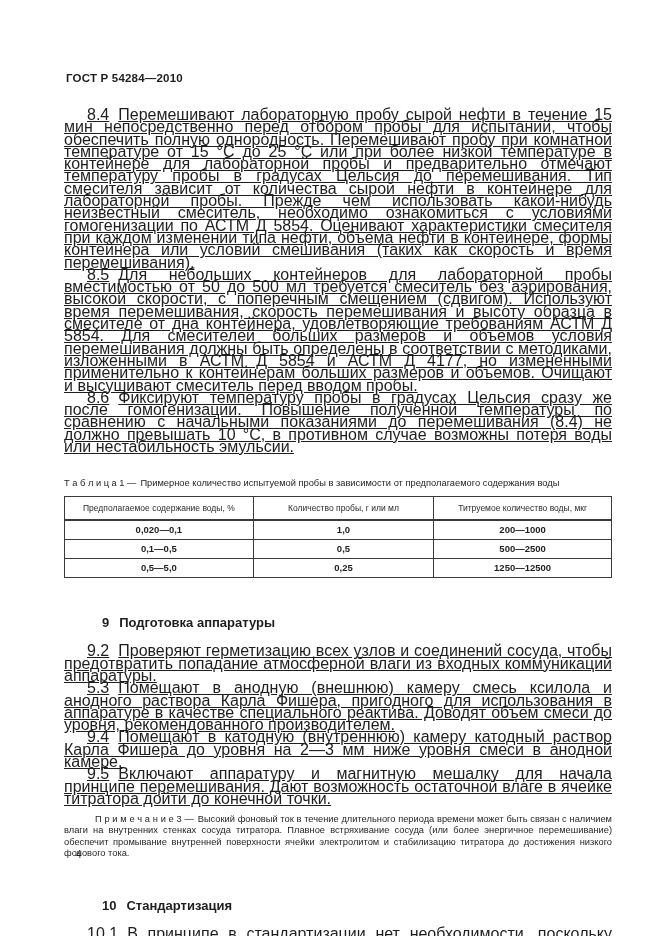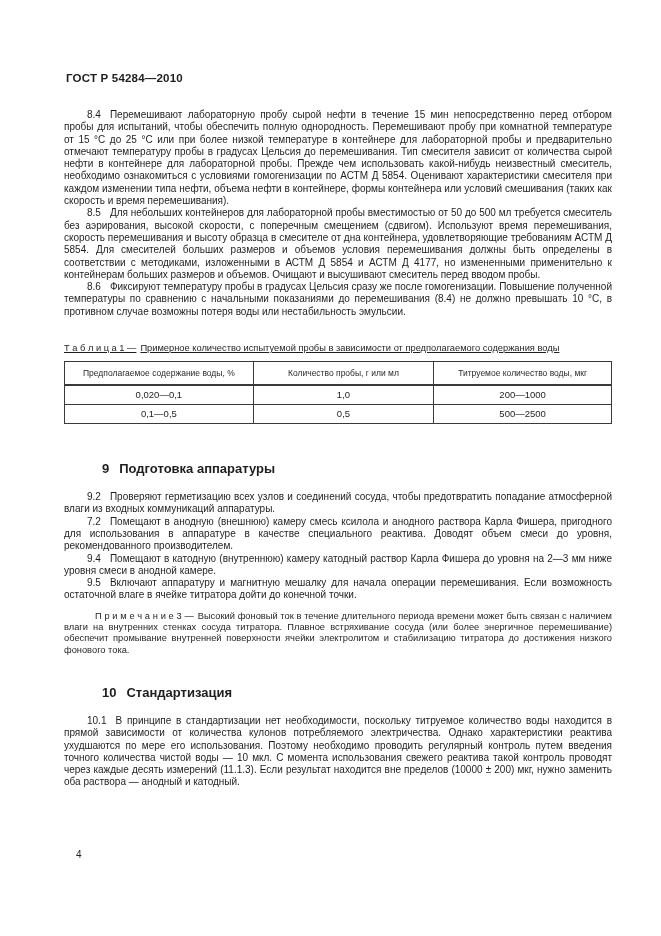--- a/index.html
+++ b/index.html
@@ -4,37 +4,37 @@
 <style>
   html,body { margin:0; padding:0; background:#e8e8e8; }
   .page {
     width:661px; height:936px; position:relative; margin:0 auto;
     background:#ffffff; color:#1e1e1e;
     font-family:"Liberation Sans", sans-serif;
     overflow:hidden;
   }
   .content { position:absolute; left:64px; top:72px; width:548px; }
   .doc-header { font-weight:bold; font-size:11.5px; letter-spacing:.2px; margin:0 0 25px 2px; }
-  .body-p { margin:0; font-size:10px; line-height:12.3px; text-align:justify; text-indent:23px; }
+  .body-p { margin:0; font-size:16px; line-height:12.3px; text-align:justify; text-indent:23px;text-decoration:underline; }
   .pnum { margin-right:9px; }
-  .tcaption { margin:25px 0 7px 0; font-size:9.3px; line-height:11px; text-indent:0; text-align:left;text-decoration:underline; }
+  .tcaption { margin:25px 0 7px 0; font-size:9.3px; line-height:11px; text-indent:0; text-align:left; }
   .tcaption .cap-label { margin-right:4px; }
   table.t1 { width:100%; border-collapse:collapse; table-layout:fixed; border:1.5px solid #3a3a3a; }
   table.t1 th {
     font-size:8.5px; font-weight:normal; color:#2a2a2a;
     border:1px solid #3a3a3a; border-bottom:2px solid #3a3a3a;
     padding:6px 4px; vertical-align:middle;
   }
   table.t1 td {
     font-size:9.5px; border:1px solid #3a3a3a;
-    padding:3px 4px 4px 4px; text-align:center; vertical-align:middle;
+    padding:3px 4px 4px 4px; text-align:center; vertical-align:middle;font-weight:bold;
   }
   .sec-h { font-size:13px; font-weight:bold; margin:37px 0 15px 0; padding-left:38px; }
   .sec-h .num { margin-right:10px; }
-  .sec-h2 { margin-top:29px; }
+  .sec-h2 { margin-top:39px; }
   .note { margin:9px 0 0 0; font-size:9.3px; line-height:11.3px; text-align:justify; text-indent:23px; color:#262626; }
   .note .note-label { margin-right:4px;padding-left:8px; }
   .page-num { position:absolute; left:76px; top:849px; font-size:10px; }
 </style>
 </head>
 <body>
 
 <div class="page">
   <div class="content">
 
@@ -63,29 +63,34 @@
         <tr>
           <td>0,020—0,1</td>
           <td>1,0</td>
           <td>200—1000</td>
         </tr>
         <tr>
           <td>0,1—0,5</td>
           <td>0,5</td>
           <td>500—2500</td>
         </tr>
+        <tr>
+          <td>0,5—5,0</td>
+          <td>0,25</td>
+          <td>1250—12500</td>
+        </tr>
       </tbody>
     </table>
 
     <h2 class="sec-h"><span class="num">9</span><span>Подготовка аппаратуры</span></h2>
 
     <p class="body-p"><span class="pnum">9.2</span><span>Проверяют герметизацию всех узлов и соединений сосуда, чтобы предотвратить попадание атмосферной влаги из входных коммуникаций аппаратуры.</span></p>
-    <p class="body-p"><span class="pnum">7.2</span><span>Помещают в анодную (внешнюю) камеру смесь ксилола и анодного раствора Карла Фишера, пригодного для использования в аппаратуре в качестве специального реактива. Доводят объем смеси до уровня, рекомендованного производителем.</span></p>
+    <p class="body-p"><span class="pnum">5.3</span><span>Помещают в анодную (внешнюю) камеру смесь ксилола и анодного раствора Карла Фишера, пригодного для использования в аппаратуре в качестве специального реактива. Доводят объем смеси до уровня, рекомендованного производителем.</span></p>
     <p class="body-p"><span class="pnum">9.4</span><span>Помещают в катодную (внутреннюю) камеру катодный раствор Карла Фишера до уровня на 2—3 мм ниже уровня смеси в анодной камере.</span></p>
-    <p class="body-p"><span class="pnum">9.5</span><span>Включают аппаратуру и магнитную мешалку для начала операции перемешивания. Если возможность остаточной влаге в ячейке титратора дойти до конечной точки.</span></p>
+    <p class="body-p"><span class="pnum">9.5</span><span>Включают аппаратуру и магнитную мешалку для начала принципе перемешивания. Дают возможность остаточной влаге в ячейке титратора дойти до конечной точки.</span></p>
 
     <p class="note"><span class="note-label">П р и м е ч а н и е  3 —</span><span>Высокий фоновый ток в течение длительного периода времени может быть связан с наличием влаги на внутренних стенках сосуда титратора. Плавное встряхивание сосуда (или более энергичное перемешивание) обеспечит промывание внутренней поверхности ячейки электролитом и стабилизацию титратора до достижения низкого фонового тока.</span></p>
 
     <h2 class="sec-h sec-h2"><span class="num">10</span><span>Стандартизация</span></h2>
 
     <p class="body-p"><span class="pnum">10.1</span><span>В принципе в стандартизации нет необходимости, поскольку титруемое количество воды находится в прямой зависимости от количества кулонов потребляемого электричества. Однако характеристики реактива ухудшаются по мере его использования. Поэтому необходимо проводить регулярный контроль путем введения точного количества чистой воды — 10 мкл. С момента использования свежего реактива такой контроль проводят через каждые десять измерений (11.1.3). Если результат находится вне пределов (10000 ± 200) мкг, нужно заменить оба раствора — анодный и катодный.</span></p>
 
   </div>
 
   <div class="page-num">4</div>

